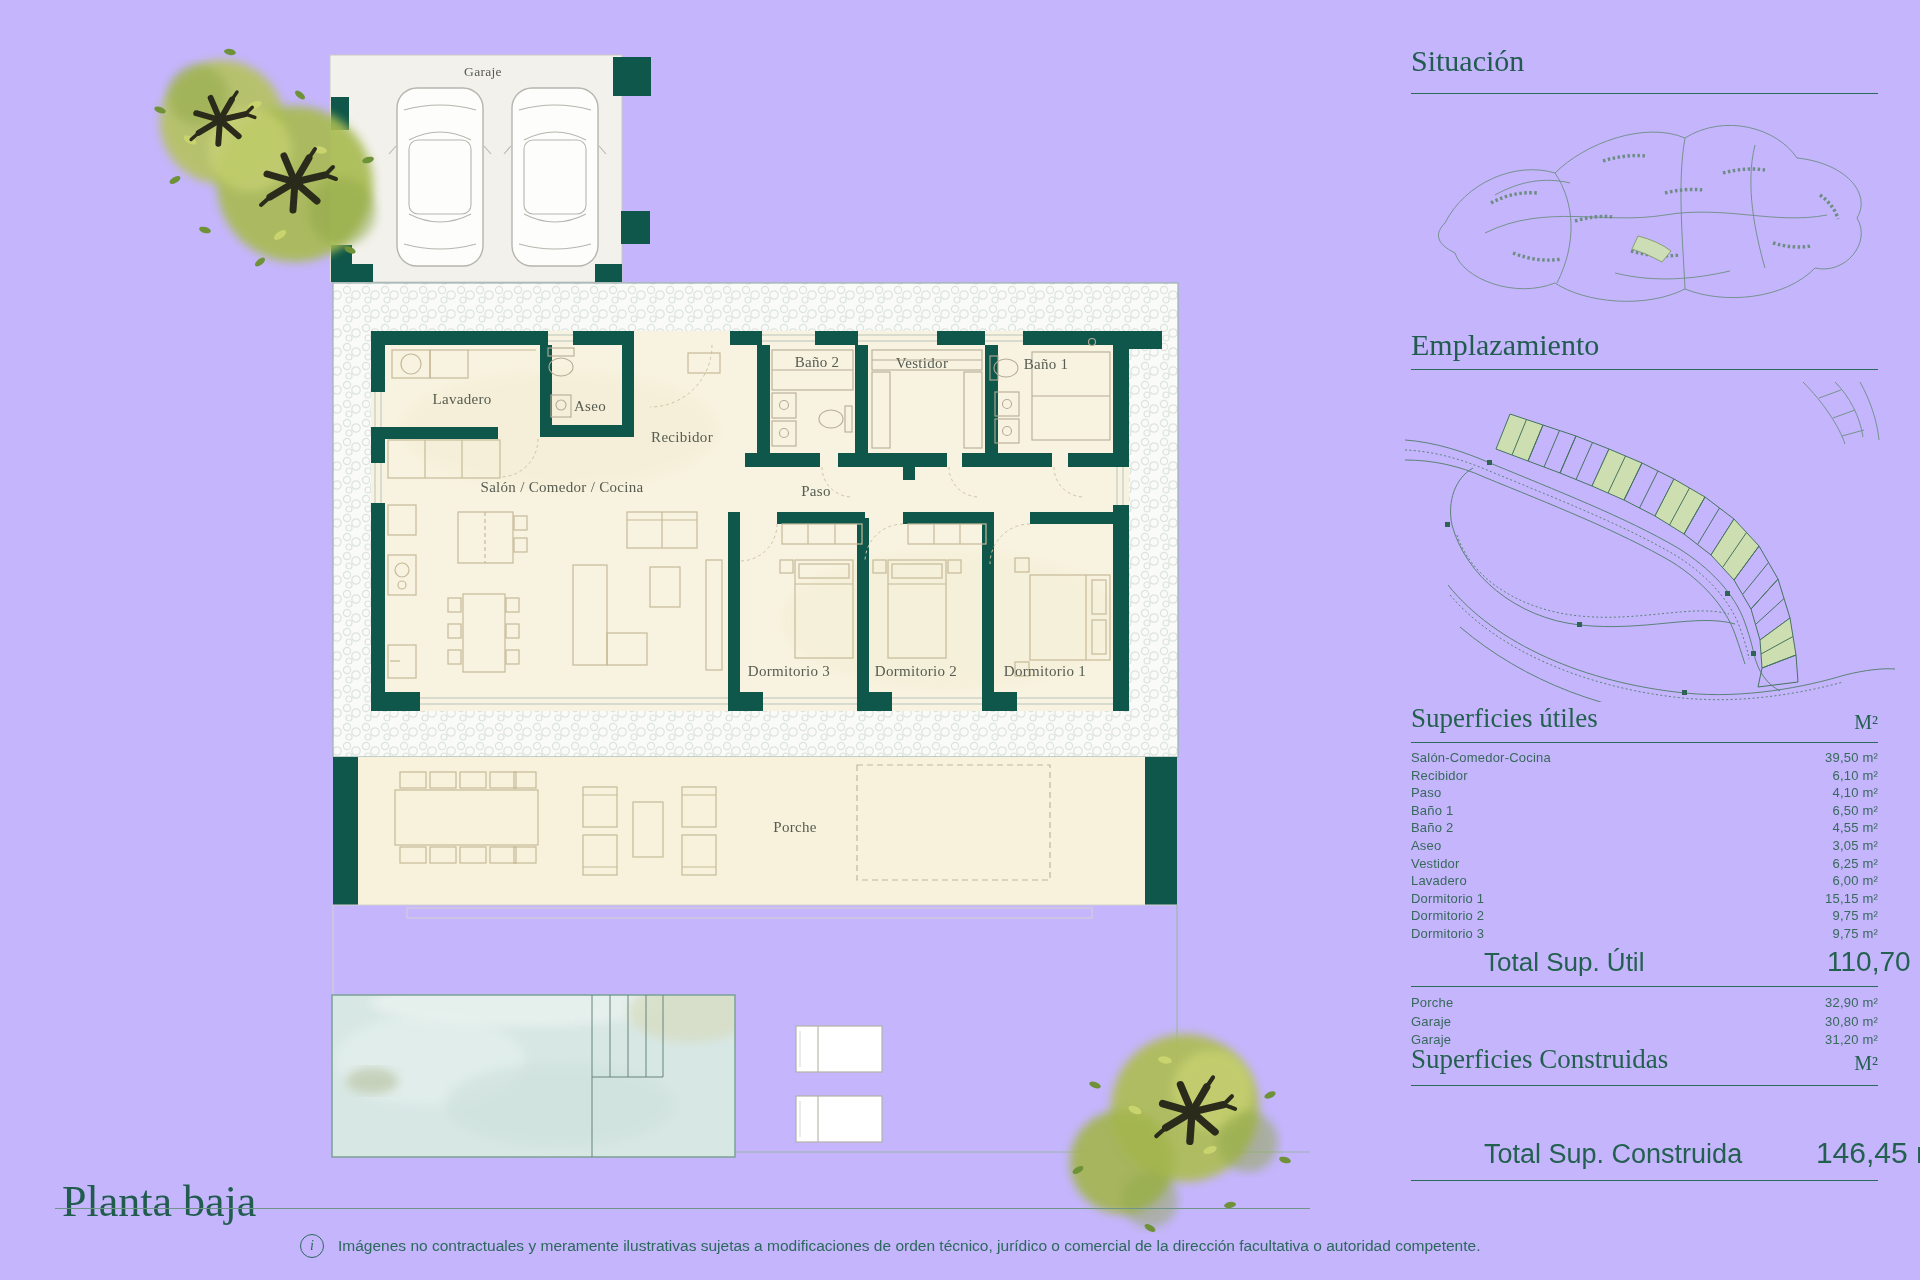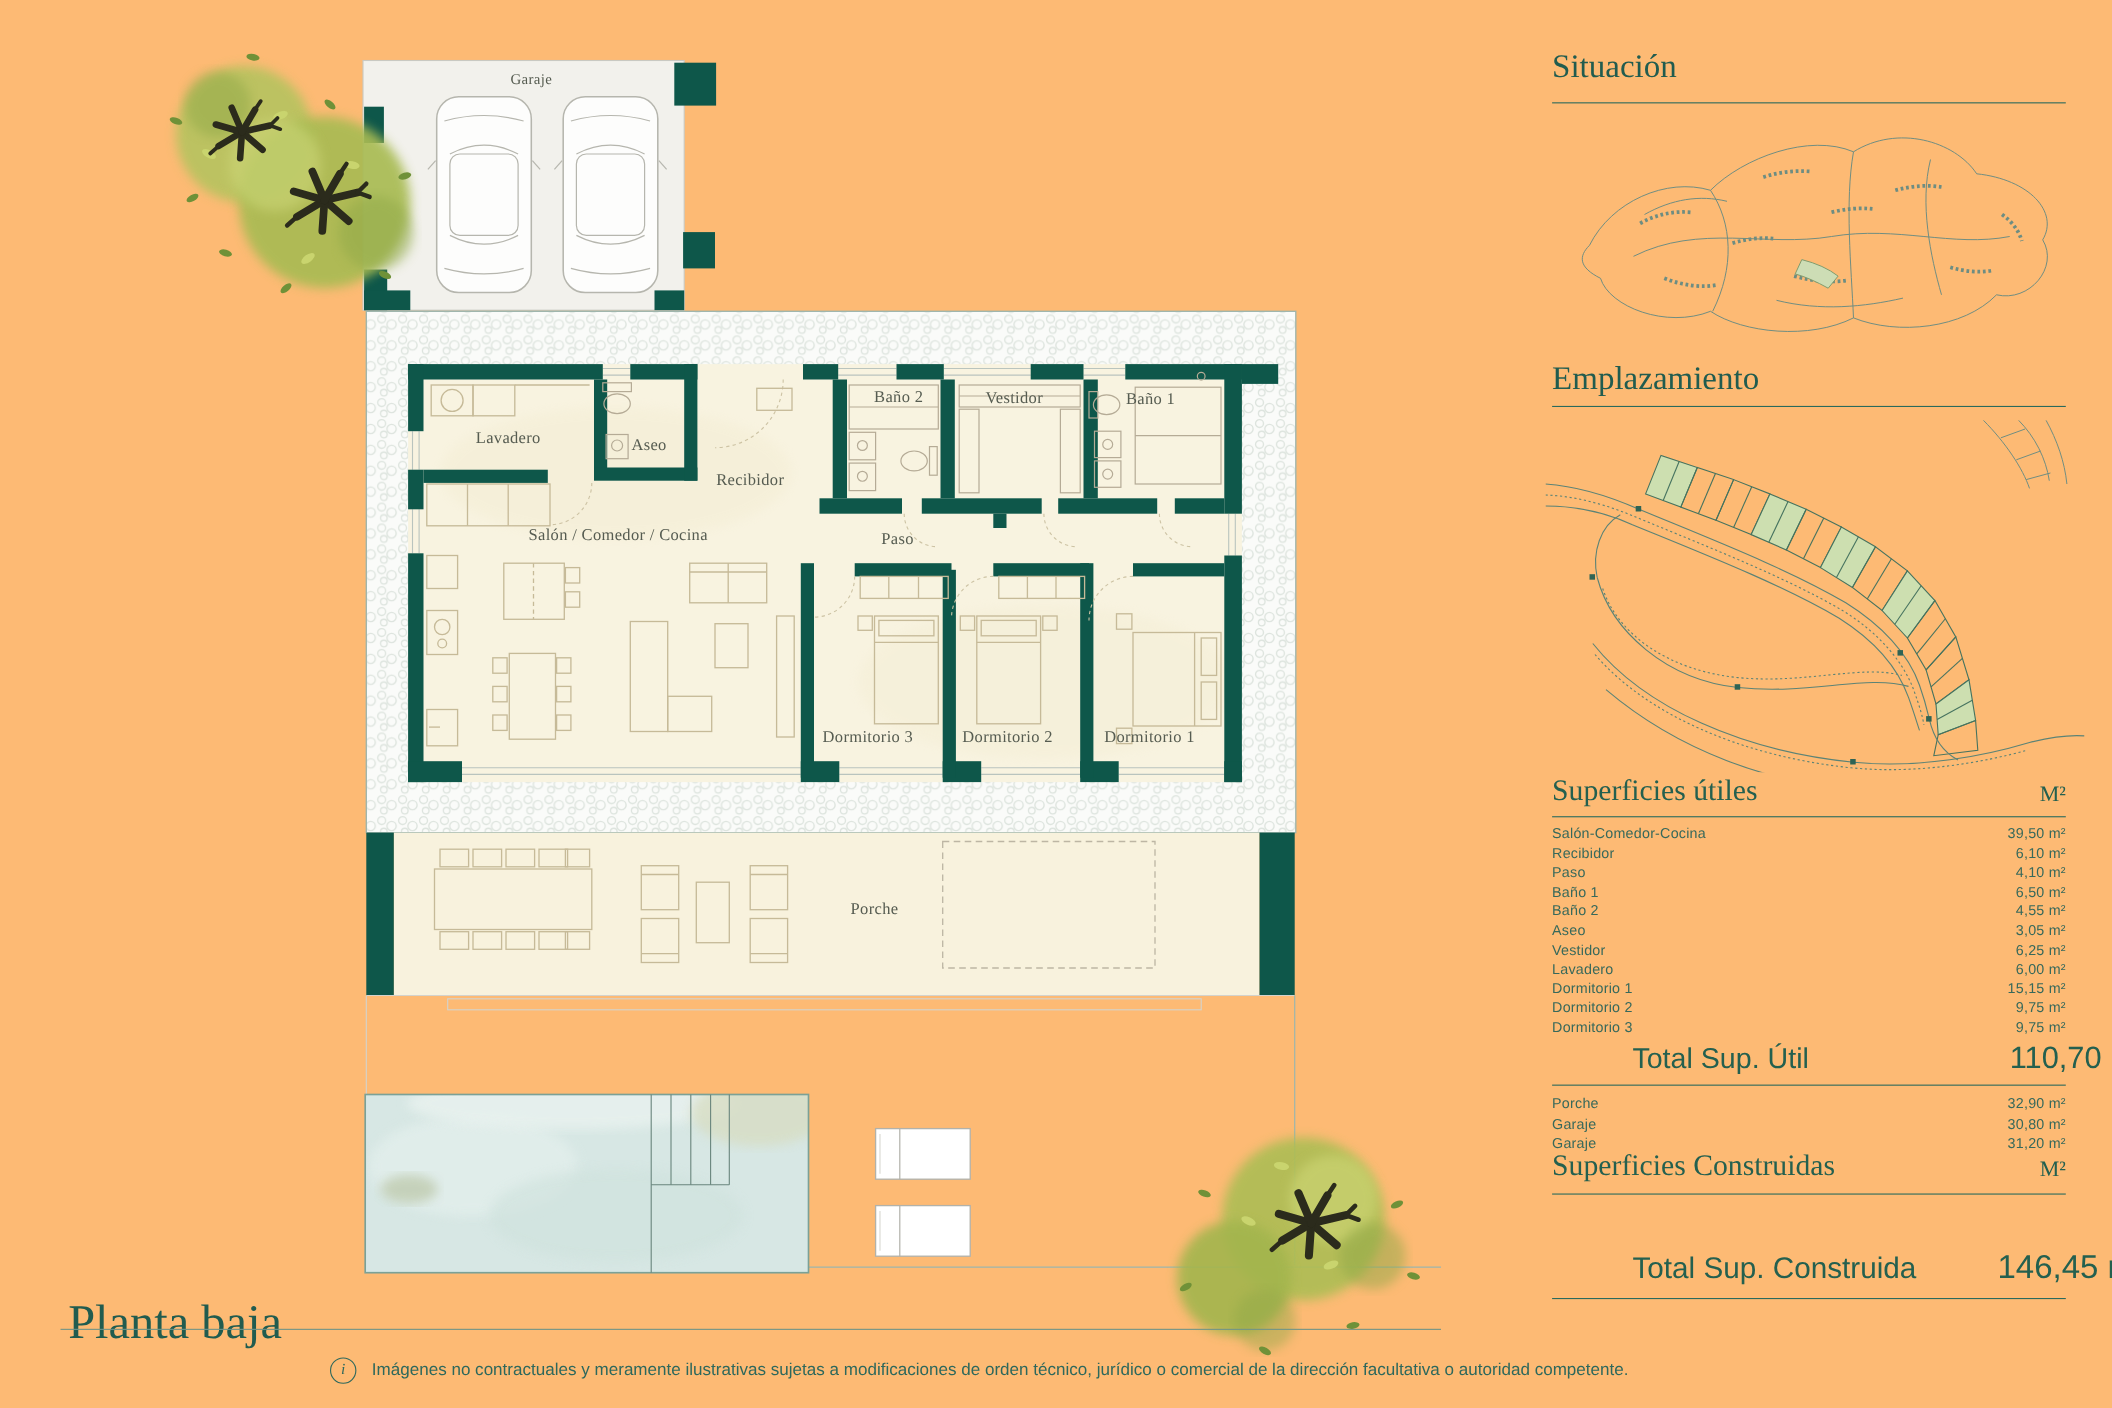--- a/index.html
+++ b/index.html
@@ -1,16 +1,16 @@
 <!DOCTYPE html>
 <html><head>
 <meta charset="utf-8">
 <style>
   html,body{margin:0;padding:0;background:#ffffff;}
-  #page{position:relative;width:1920px;height:1280px;background:#fdba74;overflow:hidden;
+  #page{position:relative;width:1920px;height:1280px;background:#c4b5fd;overflow:hidden;
         font-family:"Liberation Sans",sans-serif;}
   .abs{position:absolute;}
   svg{display:block;}
   
   .plan-label{position:absolute;transform:translate(-50%,-50%);
     font-family:"Liberation Serif",serif;font-size:15px;color:#565c51;
     white-space:nowrap;letter-spacing:.3px;}
   .plan-label.small{font-size:13.5px;}
   
   .big-title{font-family:"Liberation Serif",serif;color:#215c4f;font-weight:400;}

